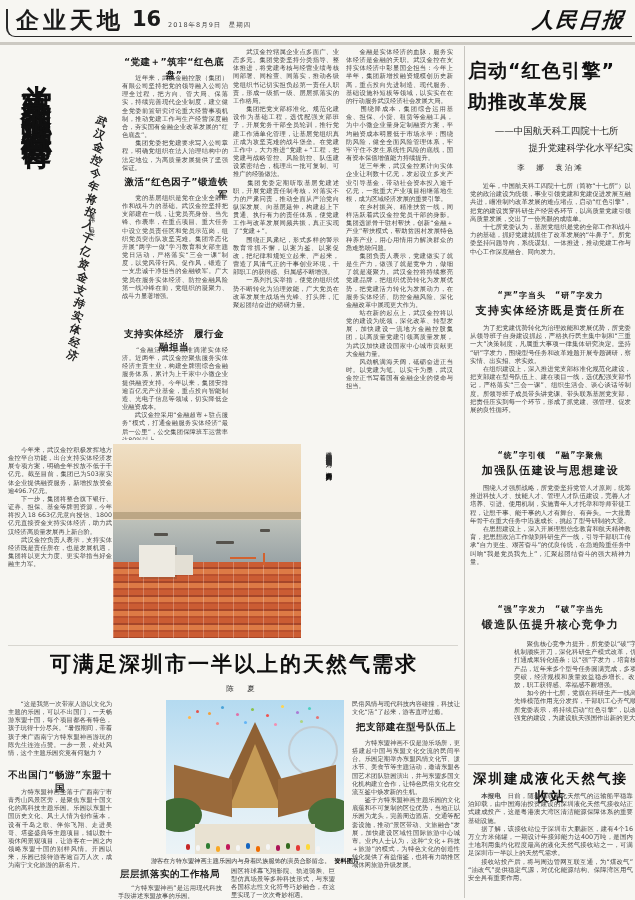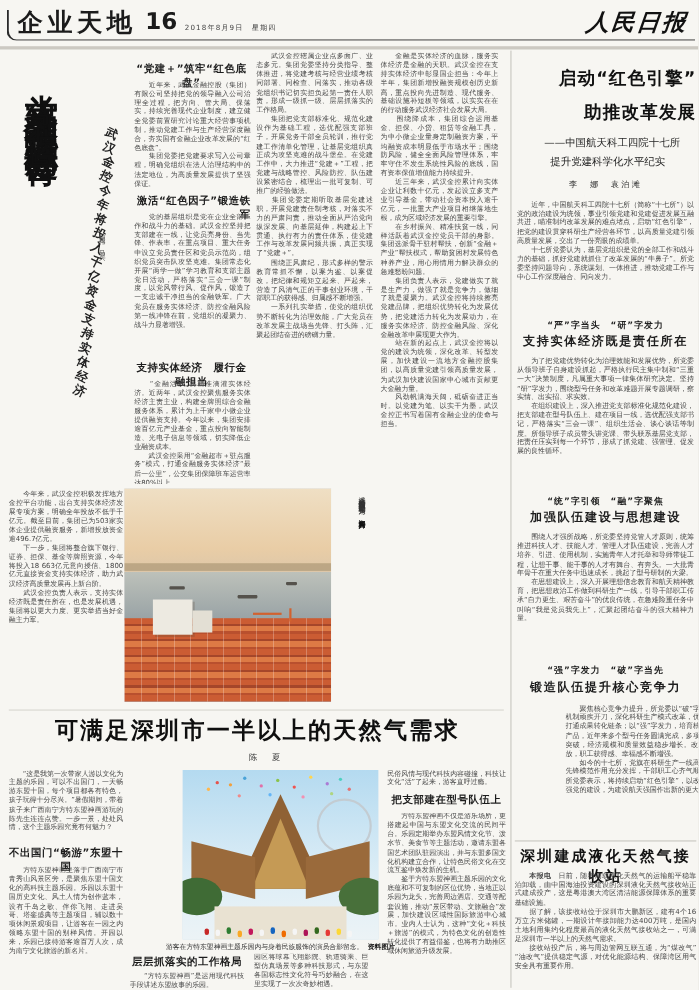--- a/index.html
+++ b/index.html
@@ -28,26 +28,26 @@
   .diag span{position:absolute;font-size:11px;font-weight:700;color:#222;transform:rotate(26deg);}
   .v-byline{position:absolute;left:87px;top:208px;height:100px;writing-mode:vertical-rl;
        text-orientation:upright;font-size:6px;letter-spacing:2px;color:#555;}
   .v-caption{position:absolute;left:303px;top:446px;height:192px;width:30px;writing-mode:vertical-rl;
        text-orientation:upright;font-size:6.4px;letter-spacing:.5px;color:#333;}
   .v-caption b{margin-top:4px;color:#111;}
   
   .vline{position:absolute;background:#c7c5bf;}
   .hline{position:absolute;background:#c7c5bf;}
   
-  .r-headline{position:absolute;left:468px;top:55px;width:165px;text-align:right;
-       font-size:16px;font-weight:900;line-height:31px;color:#111;letter-spacing:1px;}
+  .r-headline{position:absolute;left:468px;top:55px;width:165px;text-align:left;
+       font-size:19px;font-weight:900;line-height:31px;color:#111;letter-spacing:1px;}
   .r-subtitle{position:absolute;left:468px;top:122px;width:165px;font-family:"DejaVu Serif",serif;
        font-size:9.5px;line-height:17px;color:#262626;}
   .r-subtitle .l1{text-align:center;padding-left:12px;}
-  .r-subtitle .l2{text-align:center;padding-left:4px;}
+  .r-subtitle .l2{text-align:right;padding-left:4px;}
   .r-byline{position:absolute;left:468px;top:163px;width:165px;text-align:center;font-size:7.5px;color:#333;letter-spacing:2px;}
   .rcol{font-size:6.4px;line-height:8.2px;}
   
   .lng-headline{position:absolute;left:468px;top:770px;width:165px;text-align:center;
        font-size:13.5px;font-weight:800;letter-spacing:2px;color:#111;}
   .park-headline{position:absolute;left:8px;top:650px;width:452px;text-align:center;
        font-size:21px;font-weight:900;letter-spacing:2px;color:#0f0f0f;}
   .park-byline{position:absolute;left:16px;top:684px;width:452px;text-align:center;font-size:7.5px;color:#333;letter-spacing:3px;}
   .caption2{position:absolute;left:150px;top:857px;width:210px;text-align:center;font-size:6.2px;color:#333;}
   .caption2 b{margin-left:4px;color:#111;}

